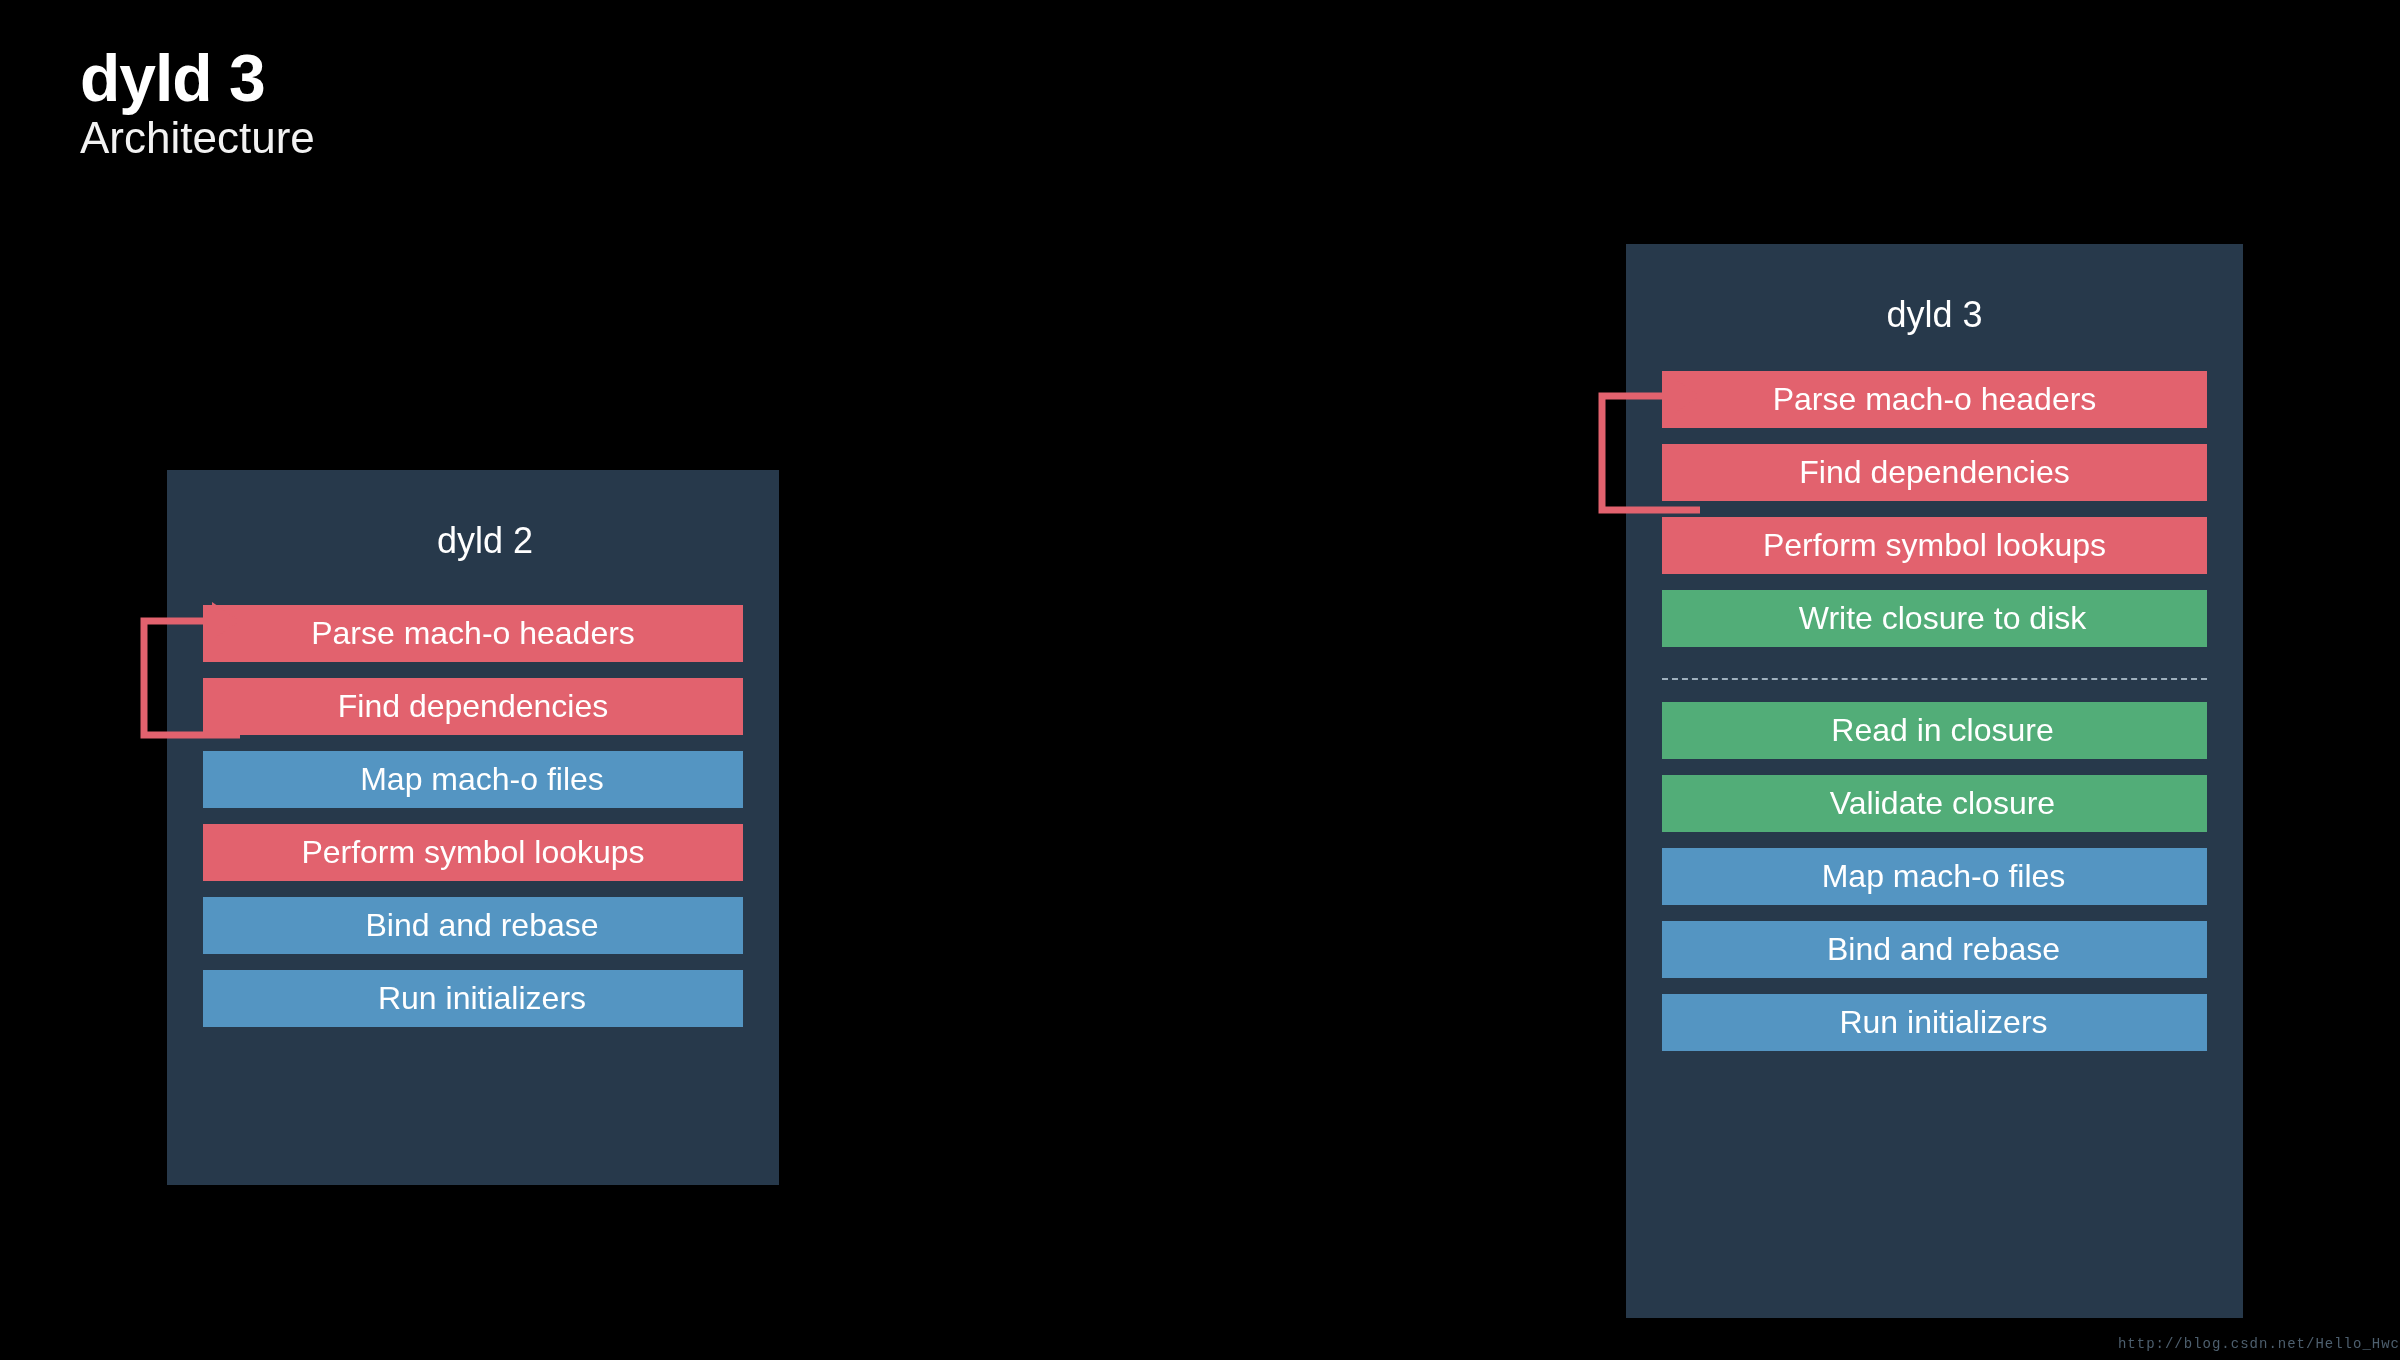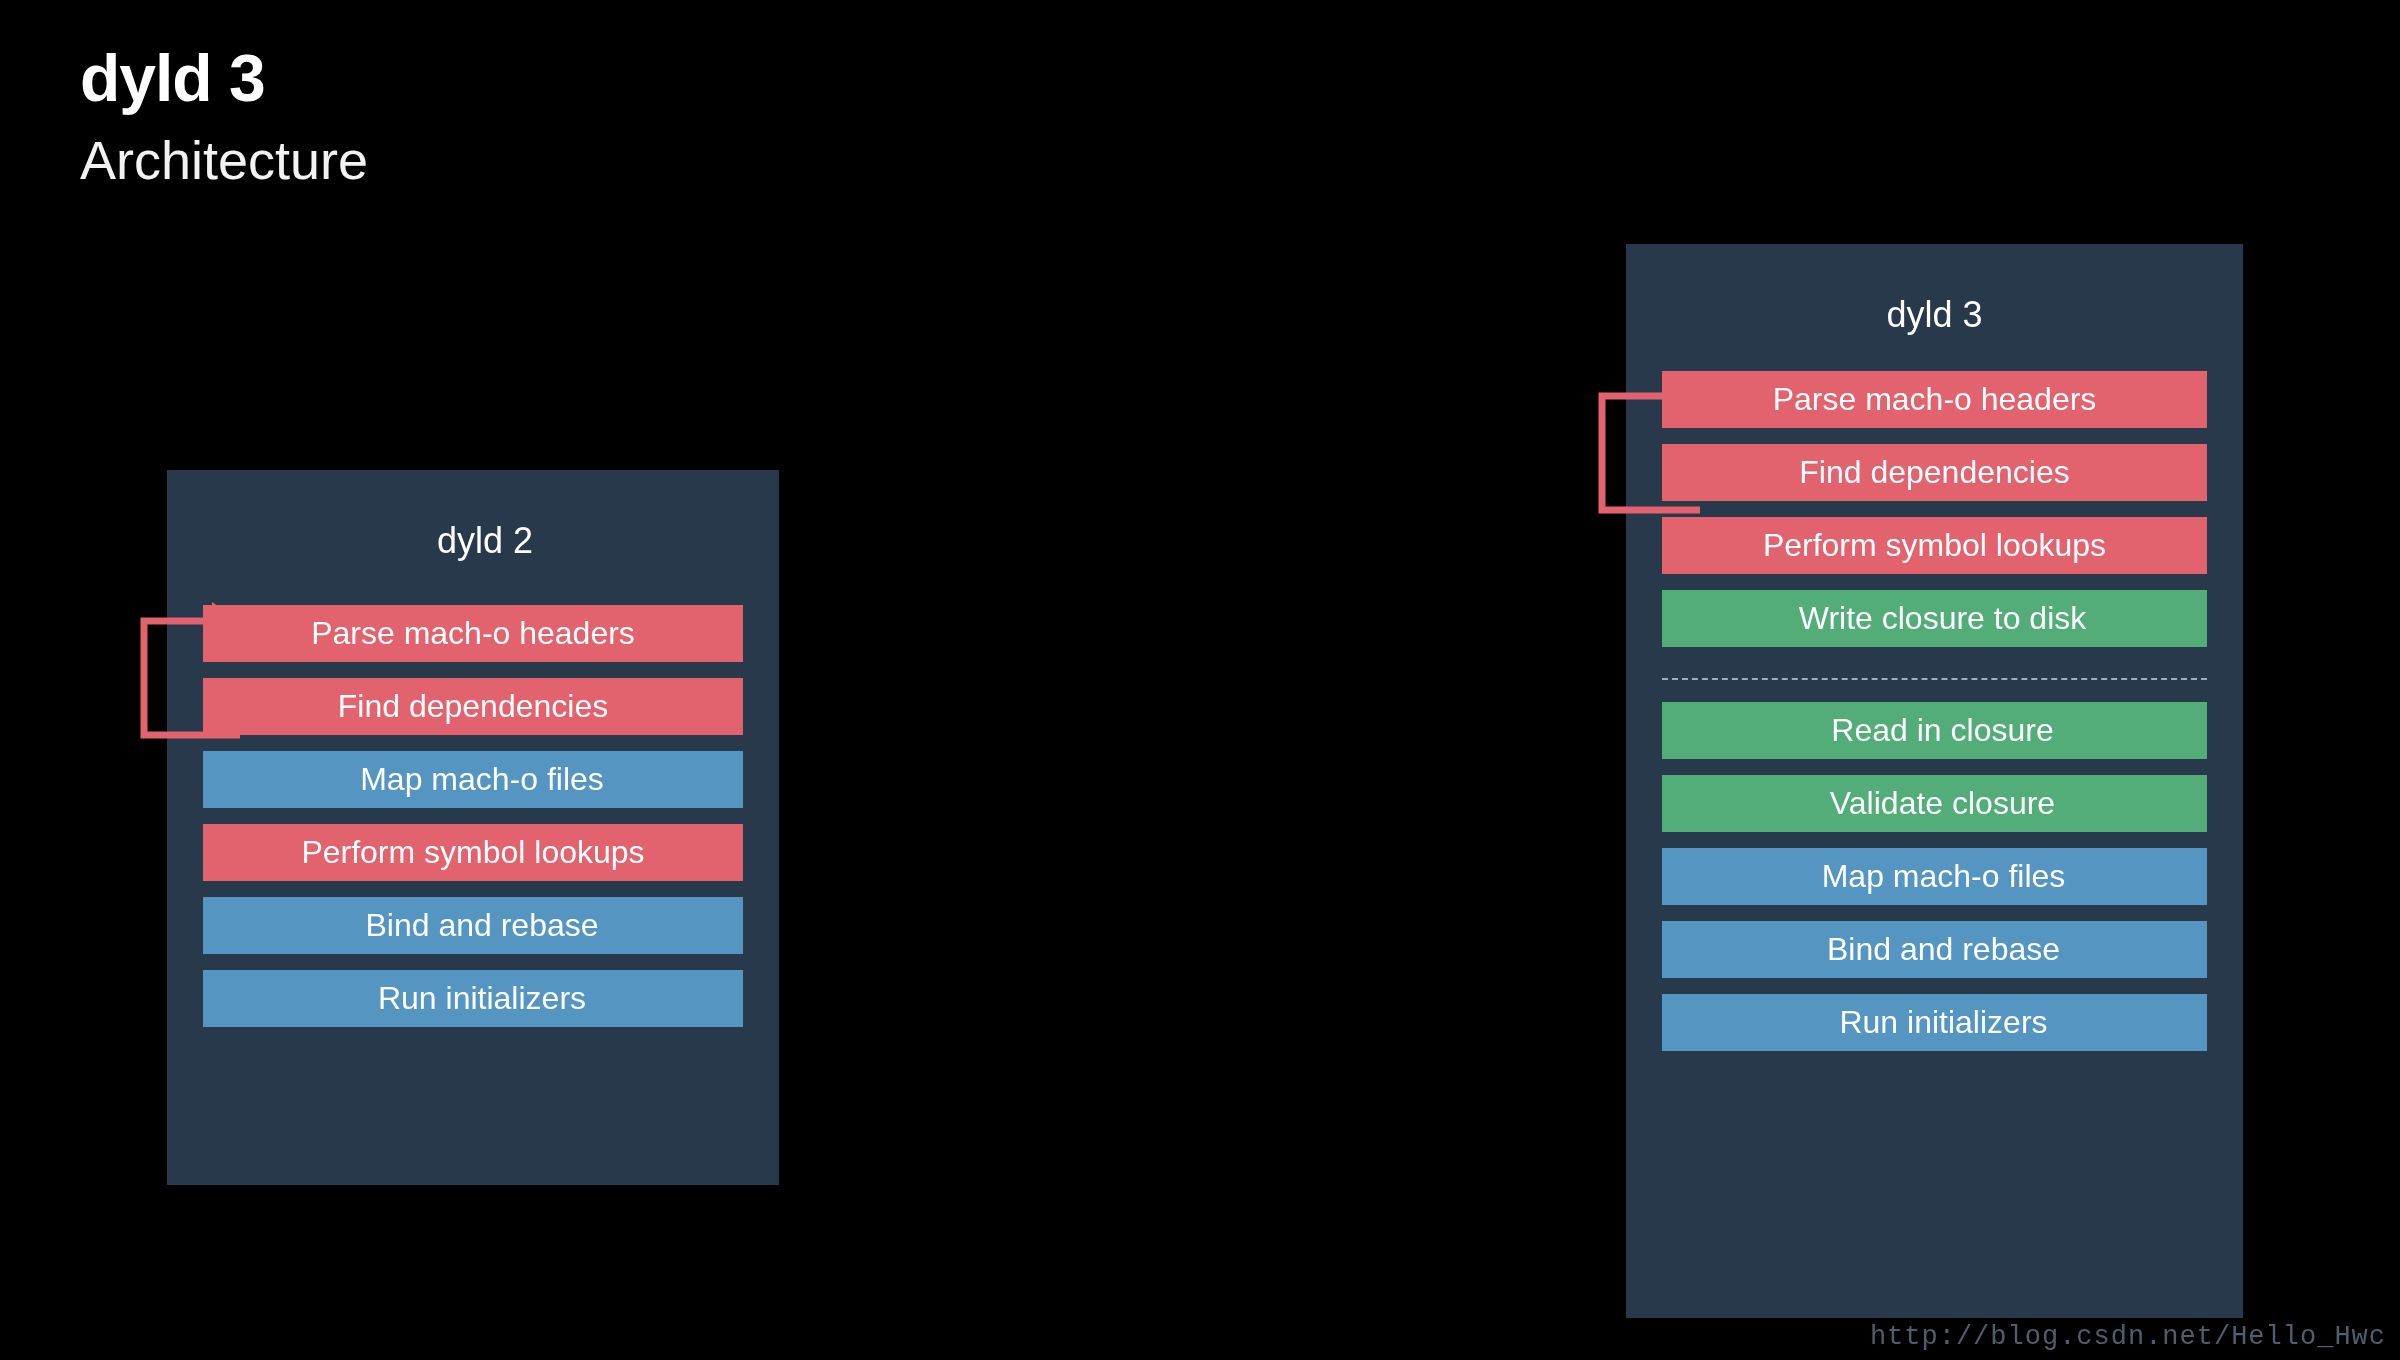--- a/index.html
+++ b/index.html
@@ -26,26 +26,26 @@
   .slide-title {
     font-size: 66px;
     font-weight: bold;
     color: #ffffff;
     letter-spacing: -1px;
     line-height: 1.05;
     margin: 0;
     white-space: nowrap;
   }
   .slide-subtitle {
-    font-size: 54px;
+    font-size: 44px;
     font-weight: normal;
     color: #f2f2f2;
     letter-spacing: 0px;
     line-height: 1.15;
-    margin: 16px 0 0 0;
+    margin: 0 0 0 0;
     white-space: nowrap;
   }
 
   
   .panel {
     position: absolute;
     background: #27394b;
     box-sizing: border-box;
   }
   #panel-dyld2 {
@@ -131,25 +131,25 @@
   #loop-arrow-dyld3 {
     left: 1588px;
     top: 362px;
     width: 112px;
     height: 180px;
   }
 
   
   .watermark {
     position: absolute;
-    right: 14px;
+    right: 0;
     bottom: 8px;
     color: #4d5f6e;
     font-family: "Liberation Mono", "DejaVu Sans Mono", monospace;
-    font-size: 27px;
+    font-size: 14px;
     letter-spacing: 1px;
     white-space: nowrap;
   }
 </style>
 </head>
 <body>
 
 <div class="slide-heading">
   <div class="slide-title">dyld 3</div>
   <div class="slide-subtitle">Architecture</div>

